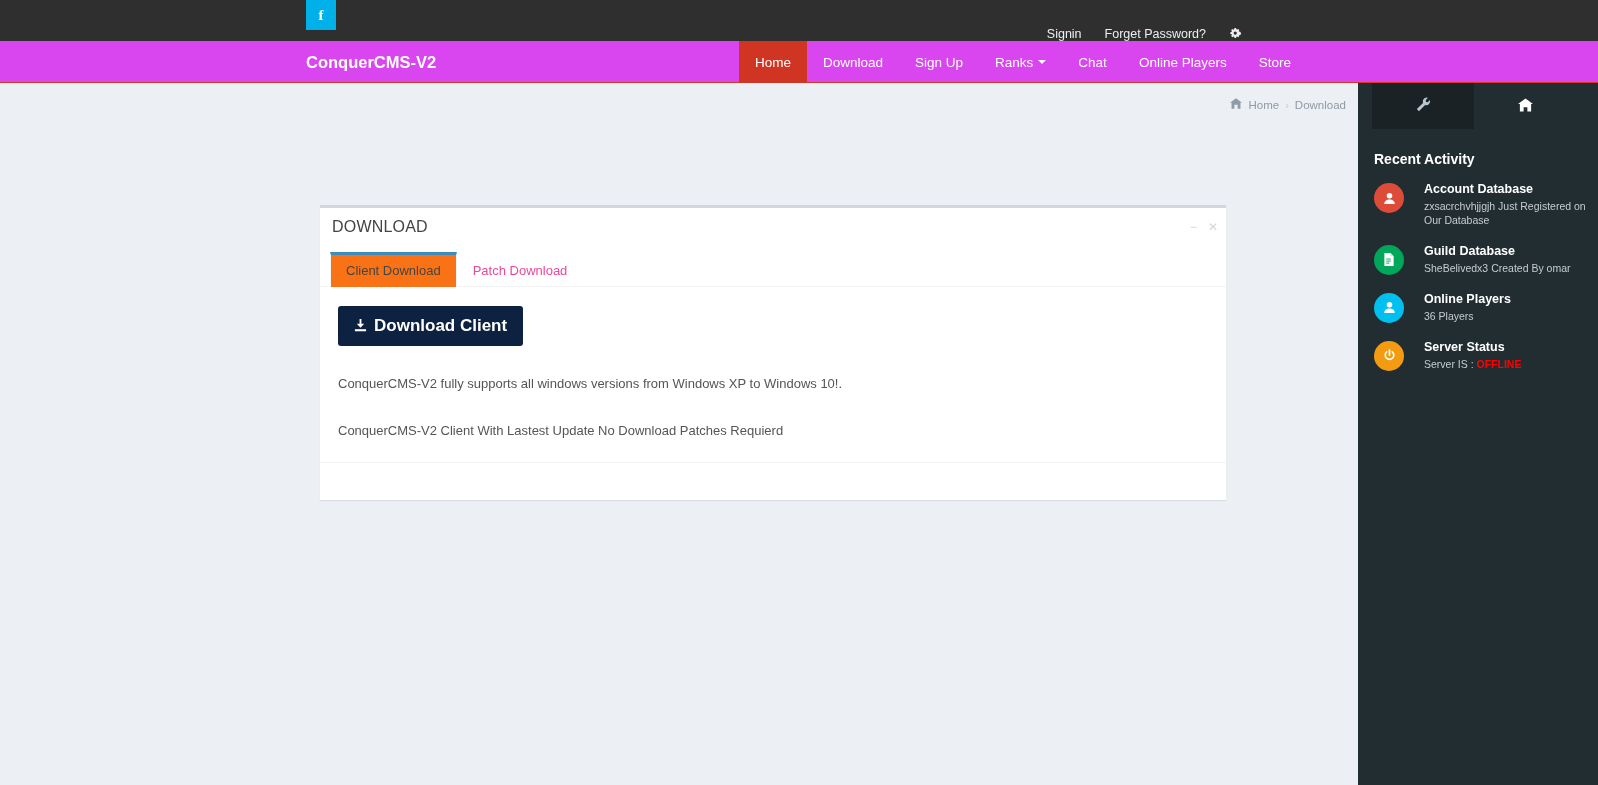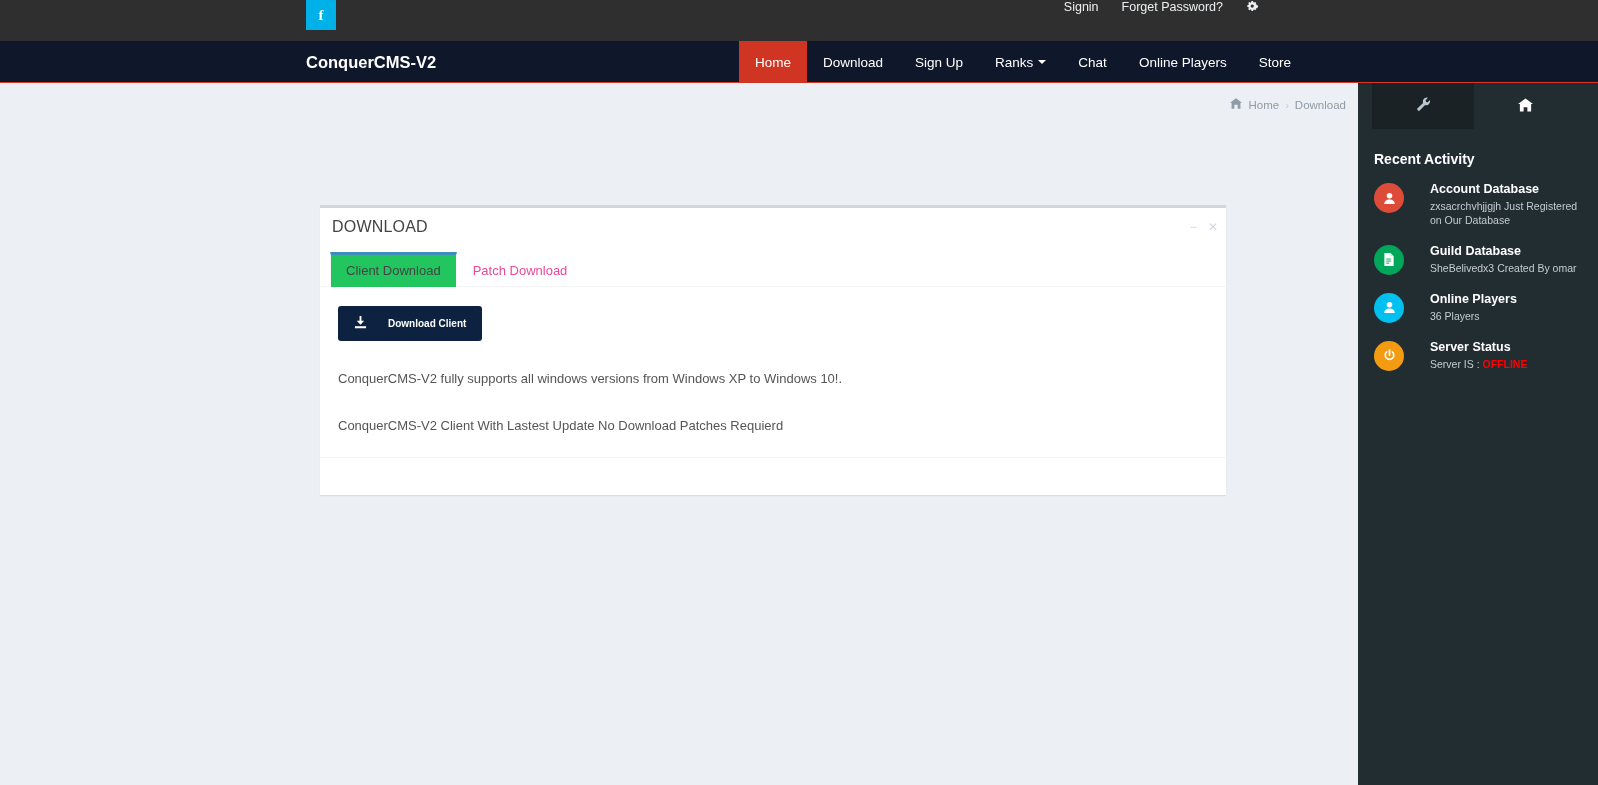--- a/index.html
+++ b/index.html
@@ -31,46 +31,46 @@
     display: flex;
     align-items: center;
     justify-content: center;
     font-size: 15px;
     font-weight: bold;
     font-family: "Liberation Serif", serif;
     cursor: pointer;
   }
   .topbar-right {
     position: absolute;
-    right: 338px;
+    right: 355px;
     top: 0;
     height: 41px;
     display: flex;
-    align-items: flex-start;
+    align-items: flex-end;
     gap: 23px;
   }
   .topbar-link {
     color: #eceff1;
     font-size: 12.5px;
     text-decoration: none;
     cursor: pointer;
     white-space: nowrap;
   }
   .cogs-icon {
     color: #eceff1;
     font-size: 14px;
     display: flex;
     align-items: center;
     cursor: pointer;
   }
 
   
   .navbar {
     height: 42px;
-    background: #0f172a;
+    background: #d946ef;
     display: flex;
     align-items: stretch;
     position: relative;
     border-bottom: 1px solid #d73925;
   }
   .brand {
     position: absolute;
     left: 306px;
     top: 0;
     height: 42px;
@@ -193,38 +193,38 @@
     cursor: pointer;
     border: 1px solid transparent;
     border-bottom: none;
     margin-bottom: -1px;
     position: relative;
     background: transparent;
     white-space: nowrap;
   }
   .tab.active {
     color: #444444;
-    background: #22c55e;
+    background: #f97316;
     border-color: #f4f4f4;
     border-top: 3px solid #3c8dbc;
     padding-top: 8px;
   }
 
   
   .tab-body { padding: 19px 18px 0 18px; }
   .btn-download {
     display: inline-flex;
     align-items: center;
-    gap: 21px;
+    gap: 7px;
     background: #0d2240;
     color: #ffffff;
     border: none;
     border-radius: 3px;
     padding: 10px 16px;
-    font-size: 10px;
+    font-size: 17px;
     font-weight: bold;
     cursor: pointer;
     font-family: "Liberation Sans", sans-serif;
   }
   .dl-icon { font-size: 13px; line-height: 1; }
   .body-text {
     font-size: 13px;
     color: #555555;
     margin-top: 28px;
     line-height: 1.5;
@@ -261,21 +261,21 @@
   .sb-tab.active { background: #1a2226; color: #ffffff; }
   .sb-heading {
     color: #ffffff;
     font-size: 14px;
     font-weight: bold;
     padding: 22px 0 0 16px;
   }
   .activity-list { padding: 14px 12px 0 16px; }
   .activity-item {
     display: flex;
-    gap: 26px;
+    gap: 20px;
     margin-bottom: 16px;
     cursor: pointer;
   }
   .activity-icon {
     width: 30px; height: 30px;
     min-width: 30px;
     border-radius: 50%;
     display: flex;
     align-items: center;
     justify-content: center;

